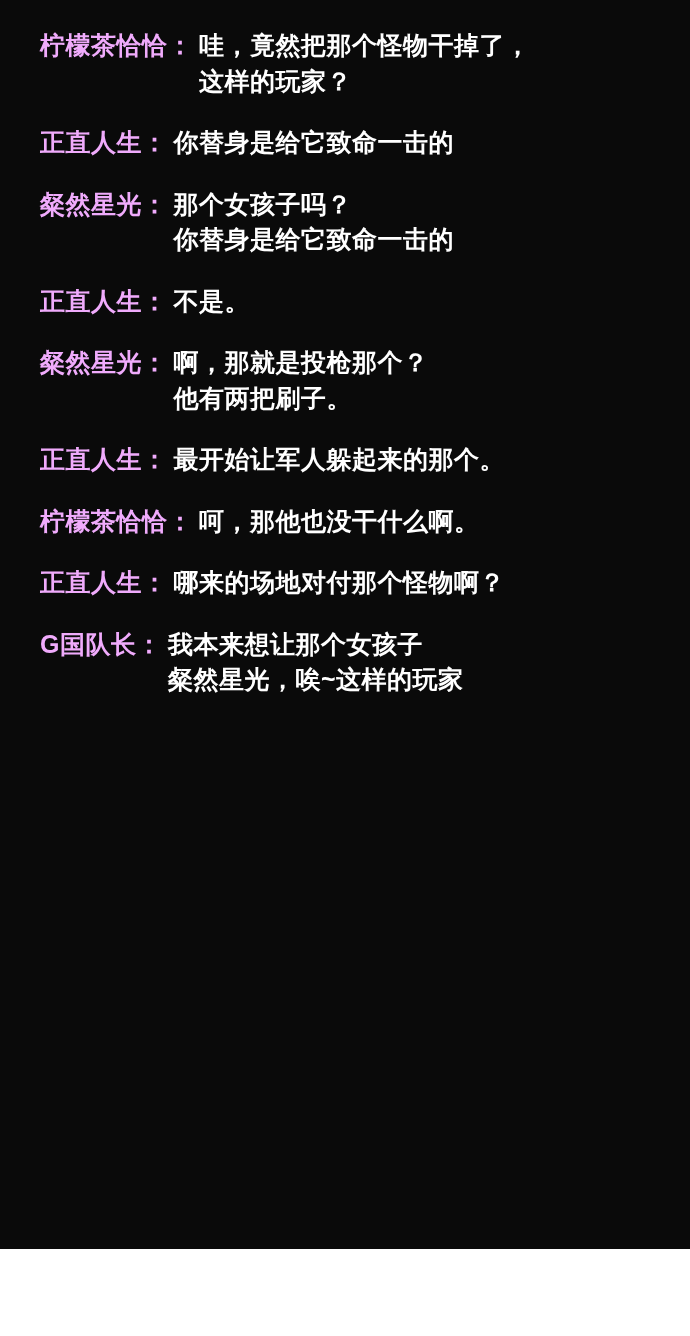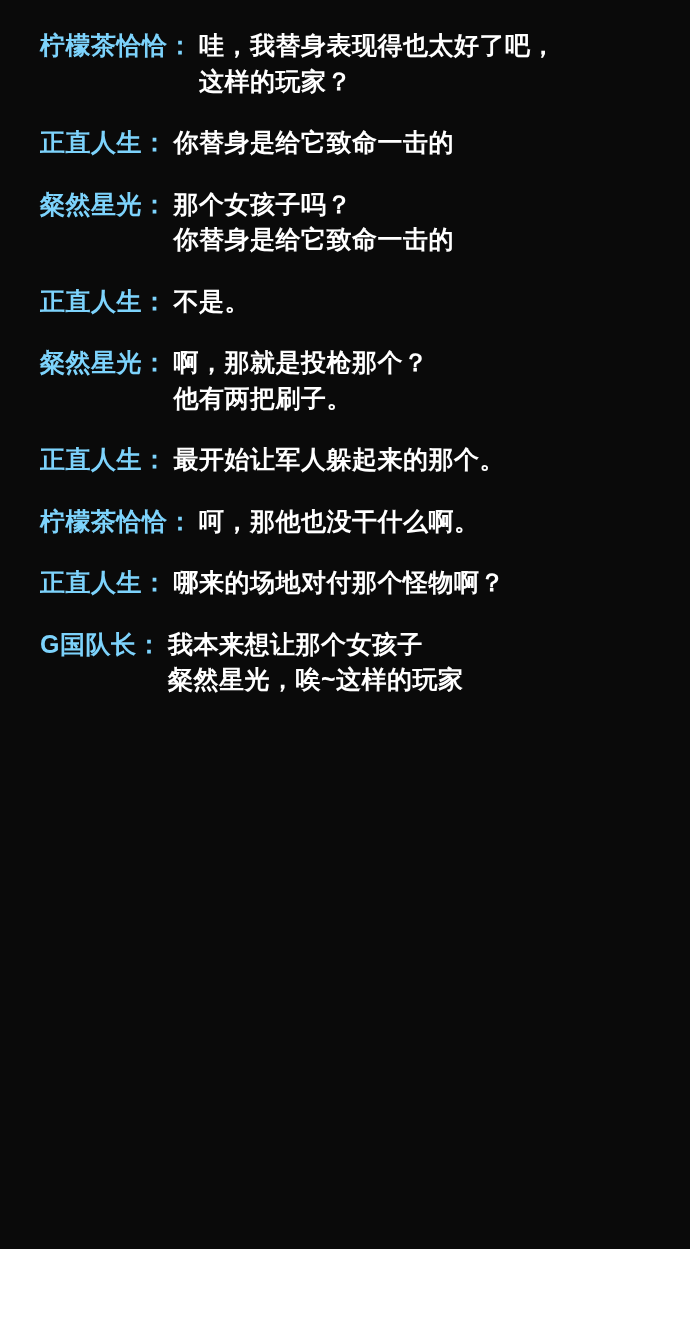--- a/index.html
+++ b/index.html
@@ -20,21 +20,21 @@
     overflow: hidden;
     box-sizing: border-box;
     padding: 28px 20px 0 40px;
   }
   .chat-line {
     display: flex;
     align-items: flex-start;
     margin-bottom: 26px;
   }
   .speaker {
-    color: #7dd3fc;
+    color: #f0abfc;
     font-size: 25px;
     font-weight: 700;
     line-height: 1.42;
     white-space: nowrap;
     flex: 0 0 auto;
     letter-spacing: 0.5px;
   }
   .message {
     color: #ffffff;
     font-size: 25px;
@@ -59,21 +59,21 @@
   }
 </style>
 </head>
 <body>
 
 <div class="panel">
   <div id="chat-lines">
       <div class="chat-line">
         <div class="speaker">柠檬茶恰恰：</div>
         <div class="message">
-          <span class="msg-row">哇，我替身表现得也太好了吧，</span>
+          <span class="msg-row">哇，竟然把那个怪物干掉了，</span>
           <span class="msg-row">这样的玩家？</span>
         </div>
       </div>
       <div class="chat-line">
         <div class="speaker">正直人生：</div>
         <div class="message">
           <span class="msg-row">你替身是给它致命一击的</span>
         </div>
       </div>
       <div class="chat-line">

